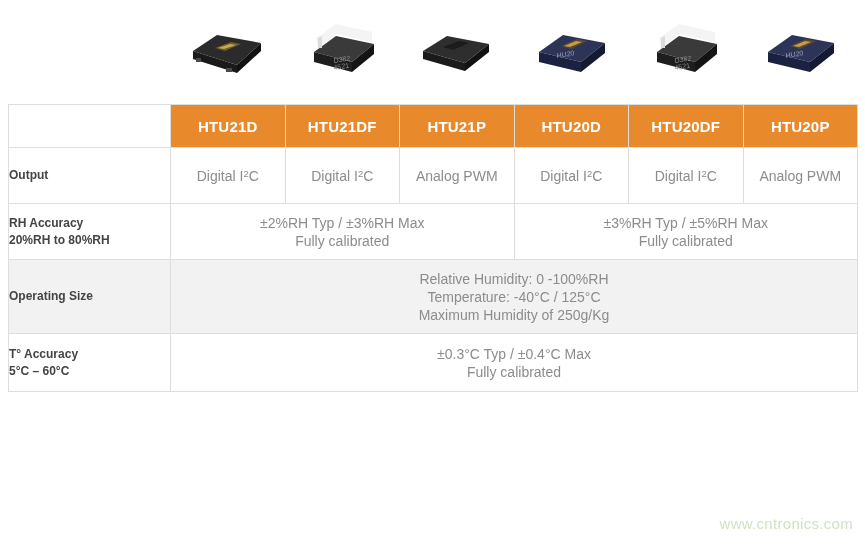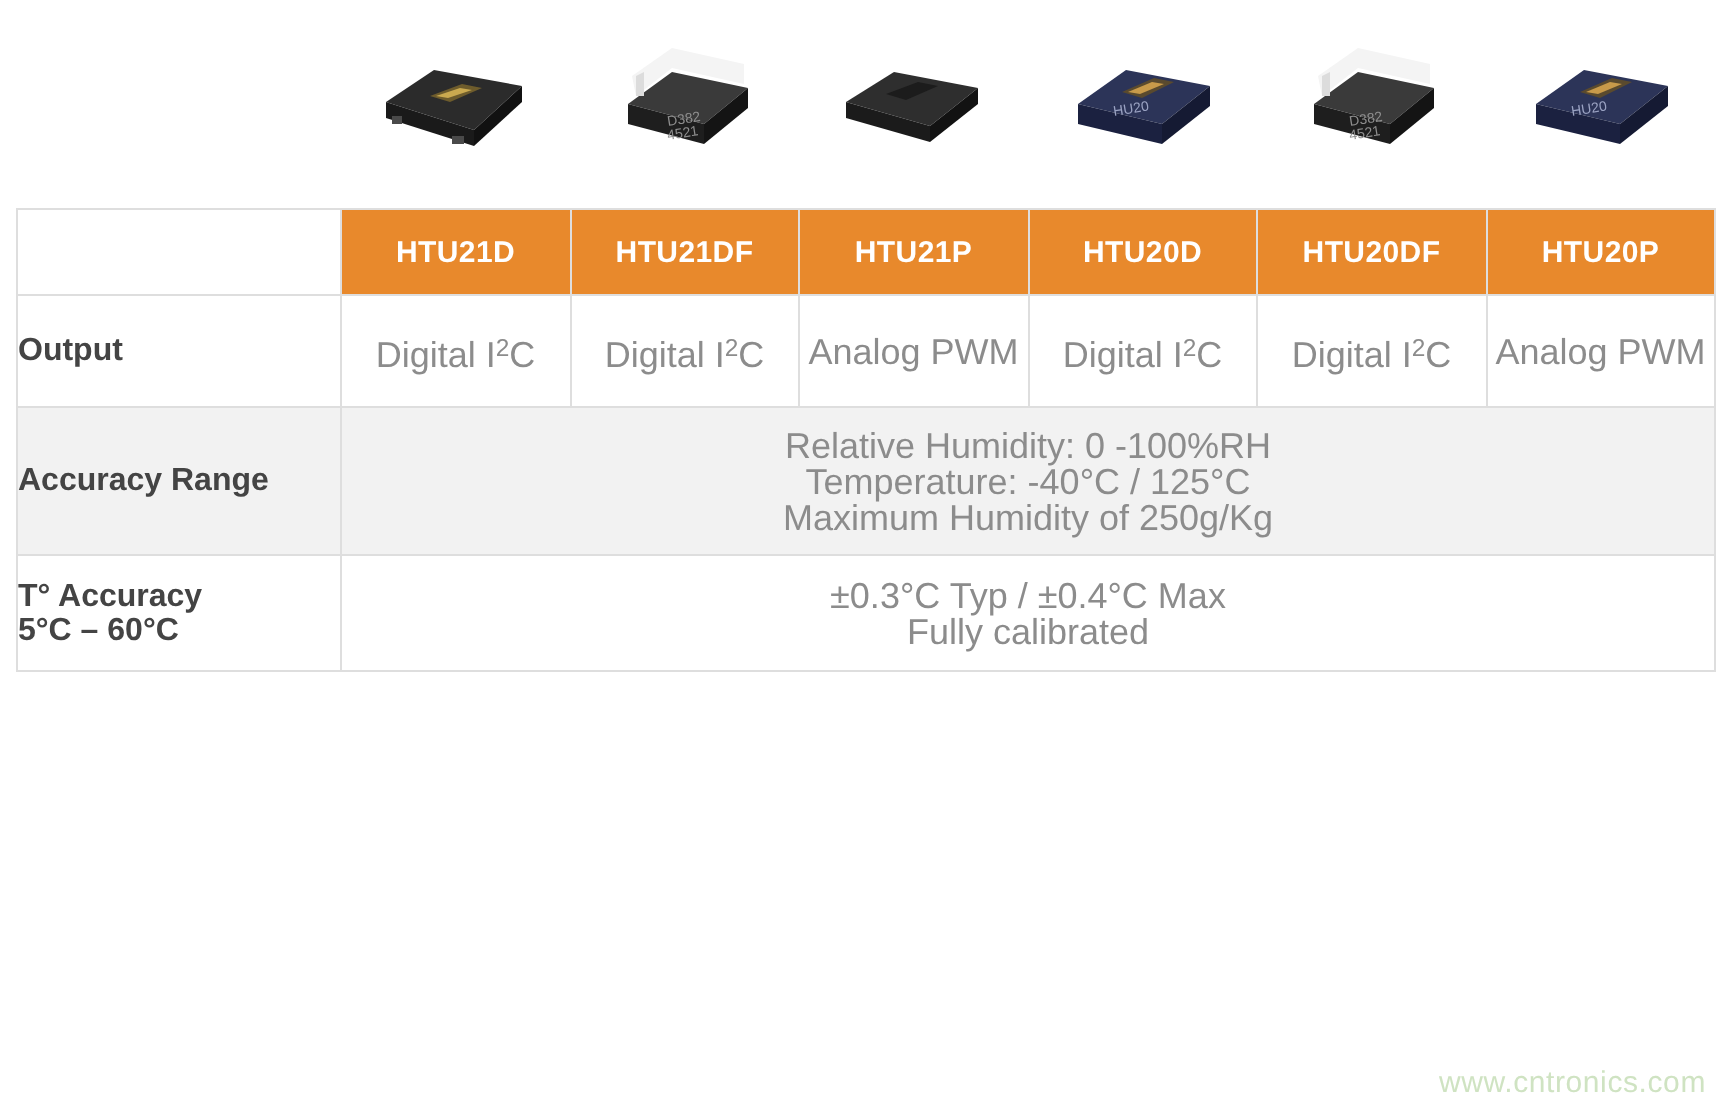--- a/index.html
+++ b/index.html
@@ -73,48 +73,48 @@
   }
   thead th.head-cell:last-child { border-right: 1px solid #e8892c; }
 
   
   tbody tr.row-white > * { background: #ffffff; }
   tbody tr.row-gray  > * { background: #f2f2f2; }
 
   td.label-cell, th.label-cell {
     text-align: left;
     padding: 0 0 0 14px;
-    font-size: 16px;
+    font-size: 12px;
     font-weight: bold;
     color: #444444;
     line-height: 17px;
     white-space: pre-line;
   }
   td.value-cell {
     text-align: center;
-    font-size: 18px;
+    font-size: 14px;
     color: #8c8c8c;
     line-height: 18px;
     white-space: pre-line;
     padding: 4px 2px;
   }
 
   tr.r-output  td, tr.r-output  th { height: 55px; }
   tr.r-filter  td, tr.r-filter  th { height: 54px; }
   tr.r-rh      td, tr.r-rh      th { height: 55px; }
   tr.r-dfn     td, tr.r-dfn     th { height: 53px; }
   tr.r-power   td, tr.r-power   th { height: 53px; }
   tr.r-oprange td, tr.r-oprange th { height: 73px; }
   tr.r-taccur  td, tr.r-taccur  th { height: 57px; }
 
   
   #watermark {
     position: absolute;
     right: 12px;
-    bottom: 0;
+    bottom: 18px;
     font-size: 15px;
     color: #cfe3c2;
     font-family: "Liberation Sans", sans-serif;
     letter-spacing: 0.3px;
     pointer-events: none;
   }
 
   sup { font-size: 0.68em; vertical-align: 0.45em; }
 </style>
 </head>
@@ -211,25 +211,31 @@
       <th class="label-cell">Output</th>
       <td class="value-cell">Digital I<sup>2</sup>C</td>
       <td class="value-cell">Digital I<sup>2</sup>C</td>
       <td class="value-cell">Analog PWM</td>
       <td class="value-cell">Digital I<sup>2</sup>C</td>
       <td class="value-cell">Digital I<sup>2</sup>C</td>
       <td class="value-cell">Analog PWM</td>
     </tr>
 
 
+    <tr class="row-white r-rh">
+      <th class="label-cell">RH Accuracy
+20%RH to 80%RH</th>
+      <td class="value-cell" colspan="3">±2%RH Typ / ±3%RH Max<br>Fully calibrated</td>
+      <td class="value-cell" colspan="3">±3%RH Typ / ±5%RH Max<br>Fully calibrated</td>
+    </tr>
 
 
 
     <tr class="row-gray r-oprange">
-      <th class="label-cell">Accuracy Range</th>
+      <th class="label-cell">Operating Size</th>
       <td class="value-cell" colspan="6">Relative Humidity: 0 -100%RH<br>Temperature: -40°C / 125°C<br>Maximum Humidity of 250g/Kg</td>
     </tr>
 
     <tr class="row-white r-taccur">
       <th class="label-cell">T° Accuracy
 5°C – 60°C</th>
       <td class="value-cell" colspan="6">±0.3°C Typ / ±0.4°C Max<br>Fully calibrated</td>
     </tr>
 
   </tbody>

